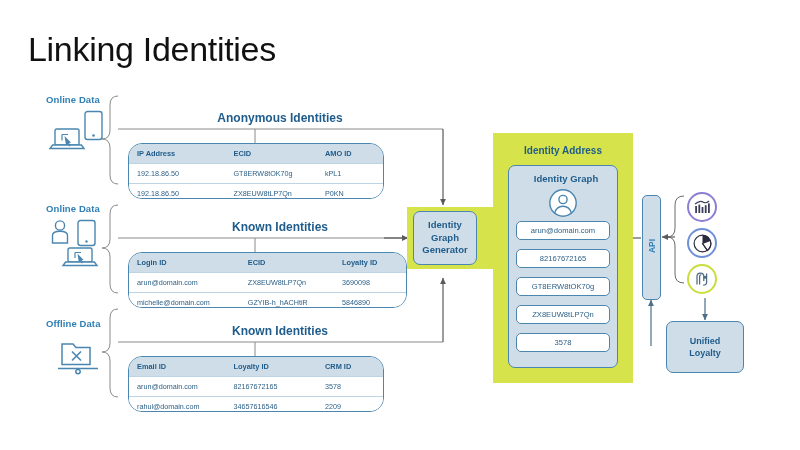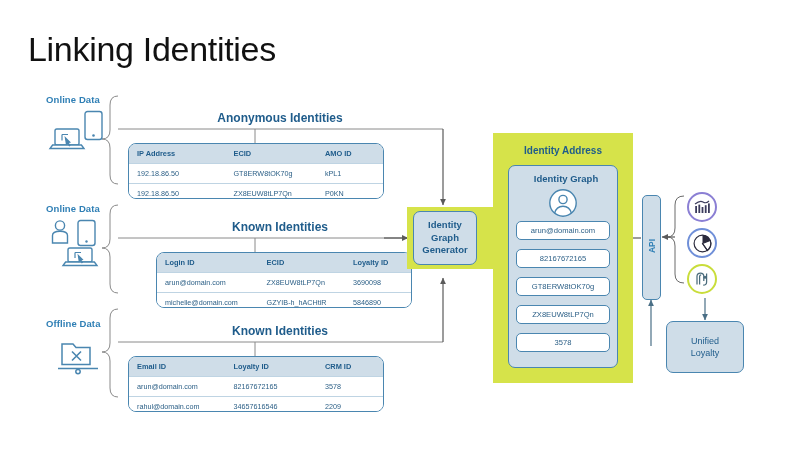--- a/index.html
+++ b/index.html
@@ -24,21 +24,21 @@
   .src-icons{position:absolute;}
 
   
   .sec-title{
     position:absolute;font-size:12px;font-weight:bold;color:#1f5c8b;
     white-space:nowrap;text-align:center;
   }
 
   
   .tbl{
-    position:absolute;border:1px solid #4a86b0;border-radius:8px;
+    position:absolute;border:1px solid #4a86b0;border-radius:14px;
     background:#ffffff;overflow:hidden;box-sizing:border-box;
   }
   .tbl table{border-collapse:collapse;width:100%;table-layout:fixed;}
   .tbl th{
     background:#cfdde8;color:#1f5c8b;font-size:7.4px;font-weight:bold;
     text-align:left;padding:5px 0 5px 8px;border:0;
   }
   .tbl td{
     background:#ffffff;color:#2b5f86;font-size:7.2px;
     text-align:left;padding:5px 0 5px 8px;
@@ -87,21 +87,21 @@
   }
 
   .circ{
     position:absolute;border-radius:50%;background:#ffffff;
     box-sizing:border-box;display:flex;align-items:center;justify-content:center;
   }
 
   .profile-box{
     position:absolute;background:#cfdde8;border:1px solid #4a86b0;
     border-radius:7px;display:flex;align-items:center;justify-content:center;
-    text-align:center;color:#1f5c8b;font-size:9px;font-weight:normal;
+    text-align:center;color:#1f5c8b;font-size:9px;font-weight:bold;
     line-height:1.35;box-sizing:border-box;
   }
 
   svg.lay{position:absolute;left:0;top:0;width:800px;height:450px;
           pointer-events:none;overflow:visible;}
 </style>
 </head>
 <body>
 
 <div id="stage">
@@ -221,21 +221,21 @@
         <tr>
           <td>192.18.86.50</td>
           <td>ZX8EUW8tLP7Qn</td>
           <td>P0KN</td>
         </tr>
       </tbody>
     </table>
   </div>
 
   <div class="sec-title" style="left:150px;top:220px;width:260px;">Known Identities</div>
-  <div class="tbl" style="left:128px;top:252px;width:256px;height:56px;margin-left:28px;">
+  <div class="tbl" style="left:128px;top:252px;width:279px;height:56px;">
     <table>
       <colgroup>
           <col style="width:40%">
           <col style="width:34%">
           <col style="width:26%">
         </colgroup>
       <thead>
         <tr>
           <th>Login ID</th>
           <th>ECID</th>

